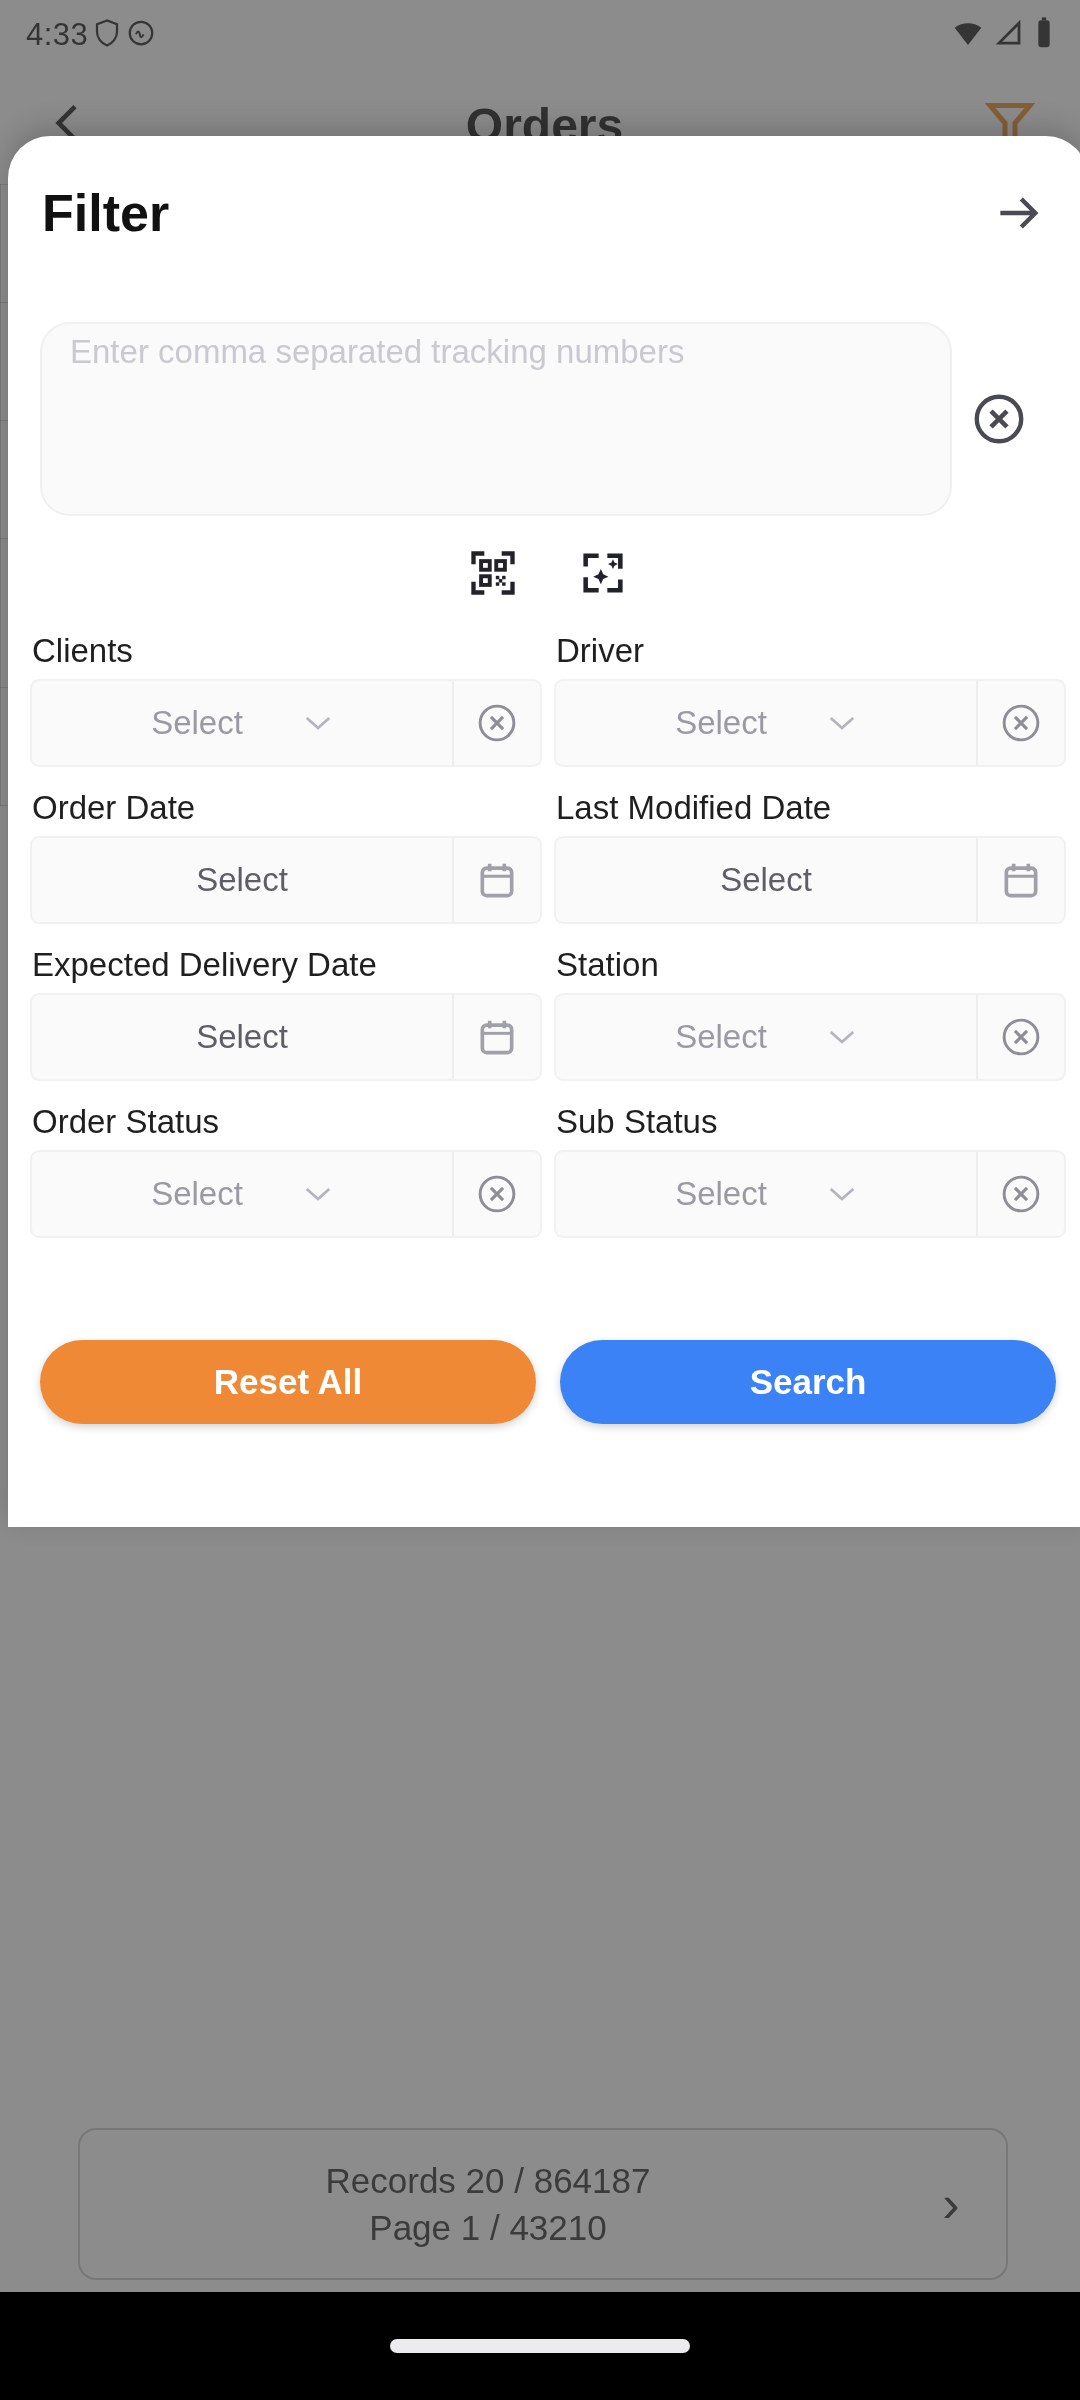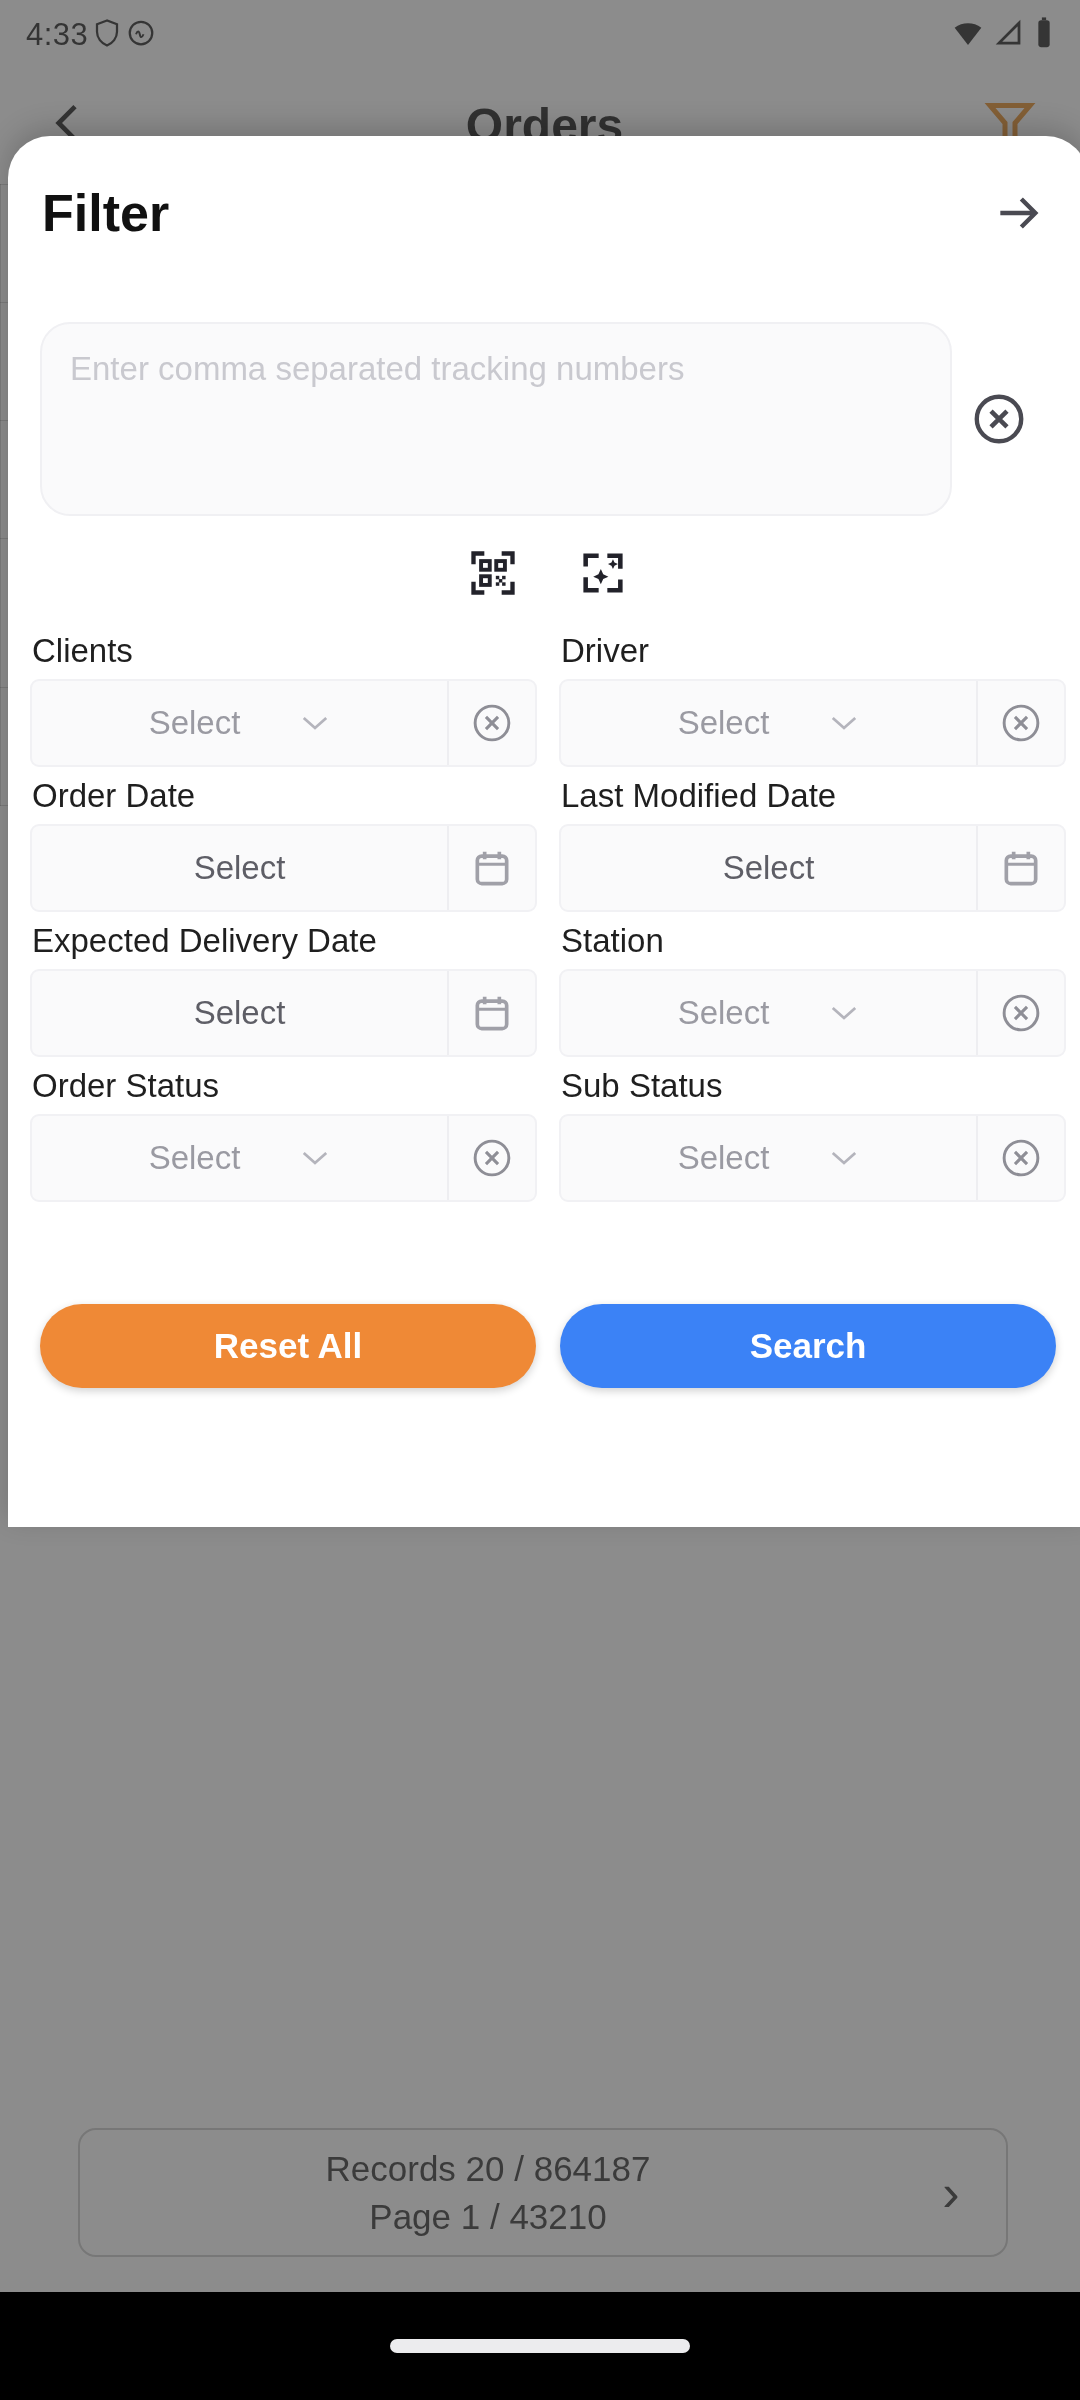--- a/index.html
+++ b/index.html
@@ -59,21 +59,21 @@
   #bg-table td.c1 { width: 115px; }
   #bg-table td.c2 { width: 150px; }
   #bg-table td.c3 { width: 170px; }
   #bg-table td.c4 { width: 150px; }
   #bg-table td.c5 { width: 145px; }
   #bg-table td.c6 { width: 180px; }
   #bg-table tr { height: 118px; }
 
   #bg-pager {
     position: absolute; left: 78px; top: 2128px;
-    width: 930px; height: 129px;
+    width: 930px; height: 152px;
     border: 2px solid rgba(0,0,0,.22);
     border-radius: 18px;
     display: flex; align-items: center;
   }
   #bg-pager .pager-text {
     flex: 1; text-align: center;
     font-size: 35px; color: #2b2b2b; line-height: 1.35;
   }
   #bg-pager .pager-next {
     width: 110px; text-align: center;
@@ -105,21 +105,21 @@
 
   #tracking-row {
     display: flex; align-items: center; gap: 10px;
     margin-top: 54px; padding: 0 10px;
   }
   #tracking-box {
     width: 912px; height: 194px;
     background: #fafafb;
     border: 2px solid #f0f0f3;
     border-radius: 30px;
-    padding: 26px 28px;
+    padding: 9px 28px;
   }
   #tracking-box textarea {
     width: 100%; height: 100%;
     border: 0; outline: none; resize: none; background: transparent;
     font-family: "Liberation Sans", sans-serif;
     font-size: 33px; color: #2b2b2b;
   }
   #tracking-box textarea::placeholder { color: #c9c9cf; }
   #tracking-clear {
     width: 62px; height: 62px; margin-left: 6px;
@@ -130,20 +130,21 @@
     display: flex; align-items: center; justify-content: center;
     gap: 58px; margin-top: 24px; height: 70px;
   }
 
   
   #form {
     margin-top: 12px;
     display: grid;
     grid-template-columns: 1fr 1fr;
     column-gap: 22px;
+    gap: 12px;
   }
   .field { padding: 0 0 0 0; }
   .field-label {
     font-size: 33px; color: #1f1f1f;
     margin: 10px 0 9px 2px;
     white-space: nowrap;
   }
   .control {
     height: 88px;
     background: #fafafb;

